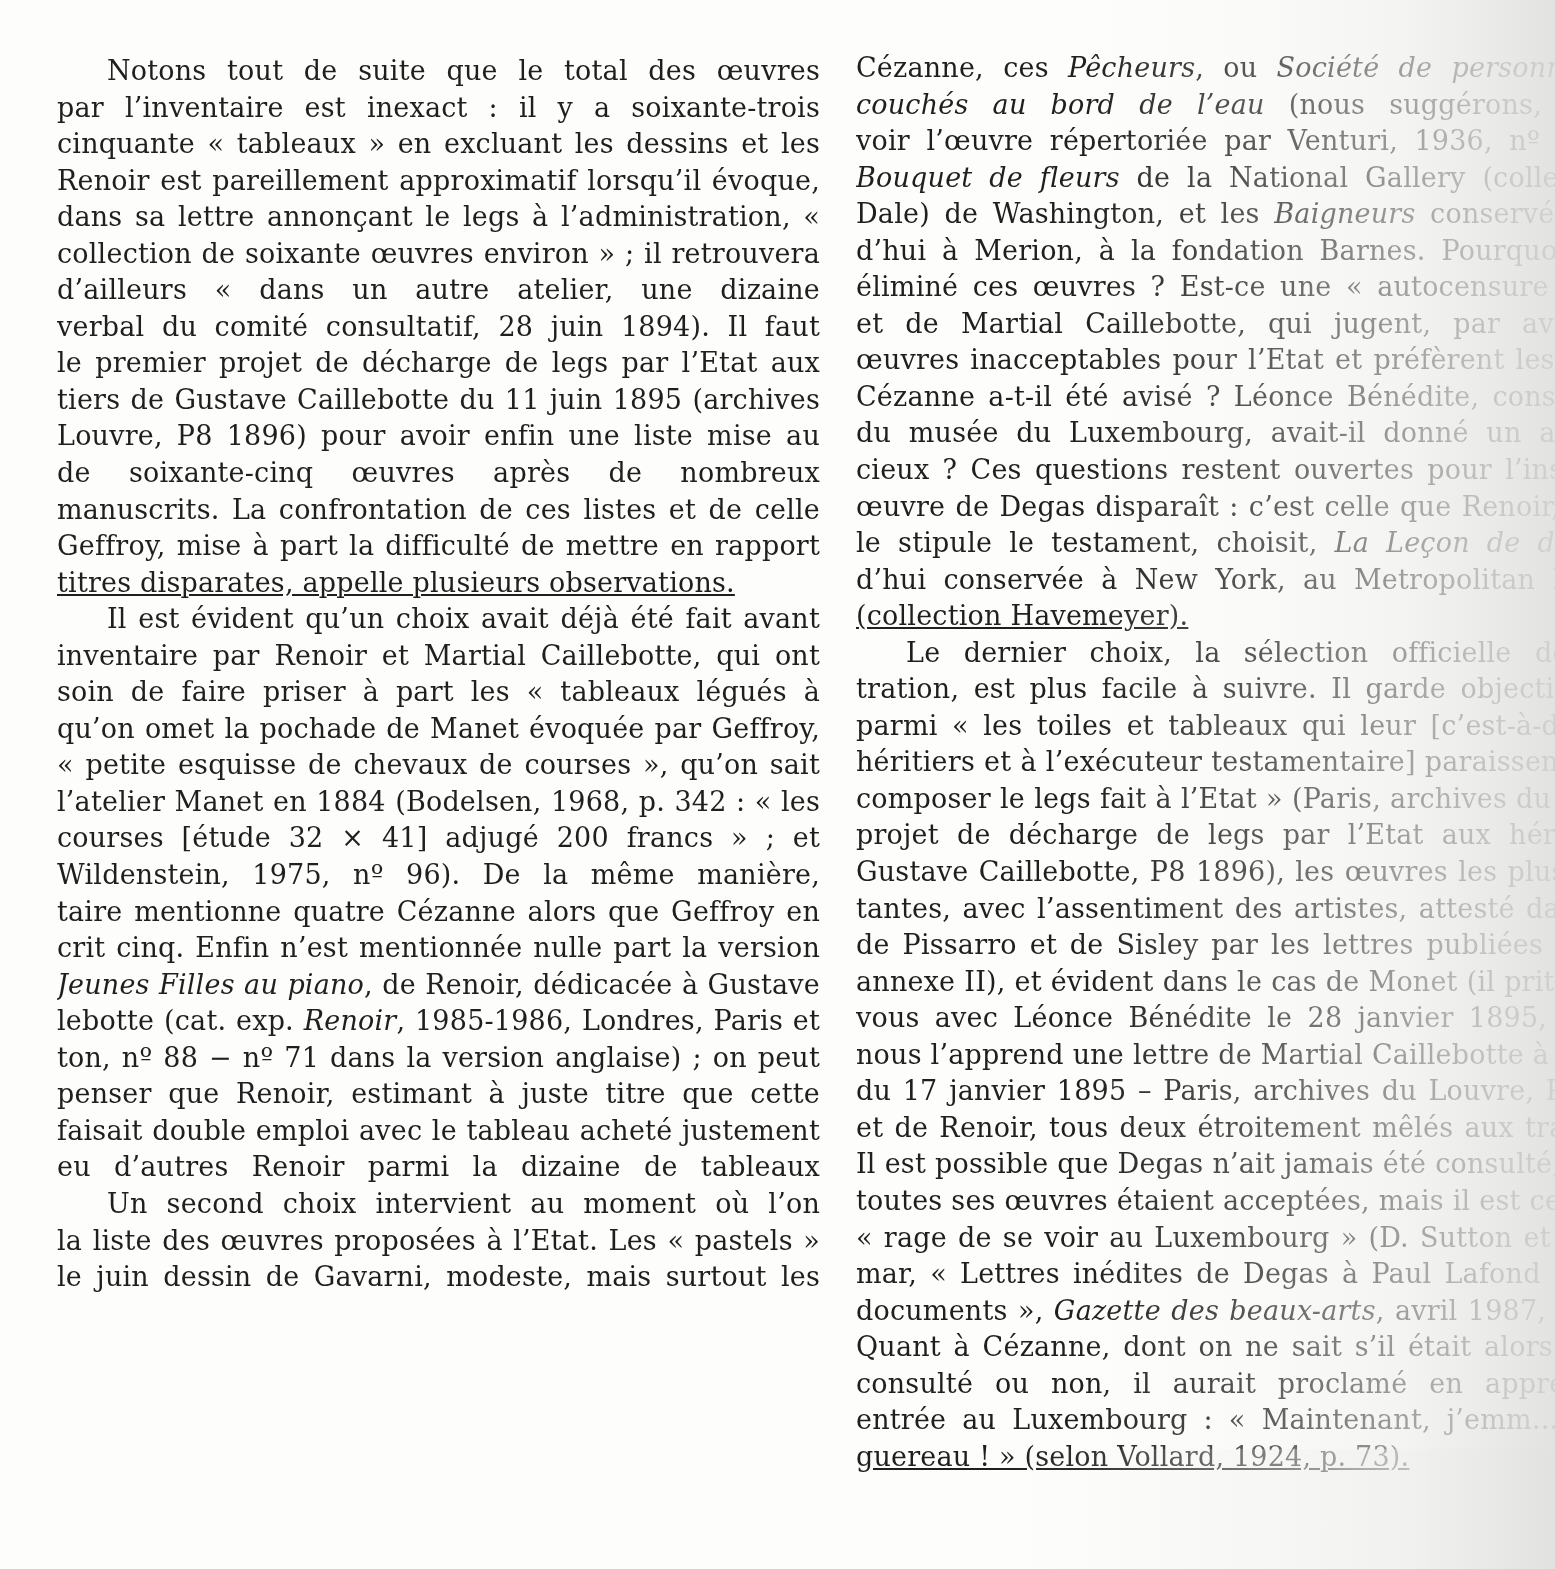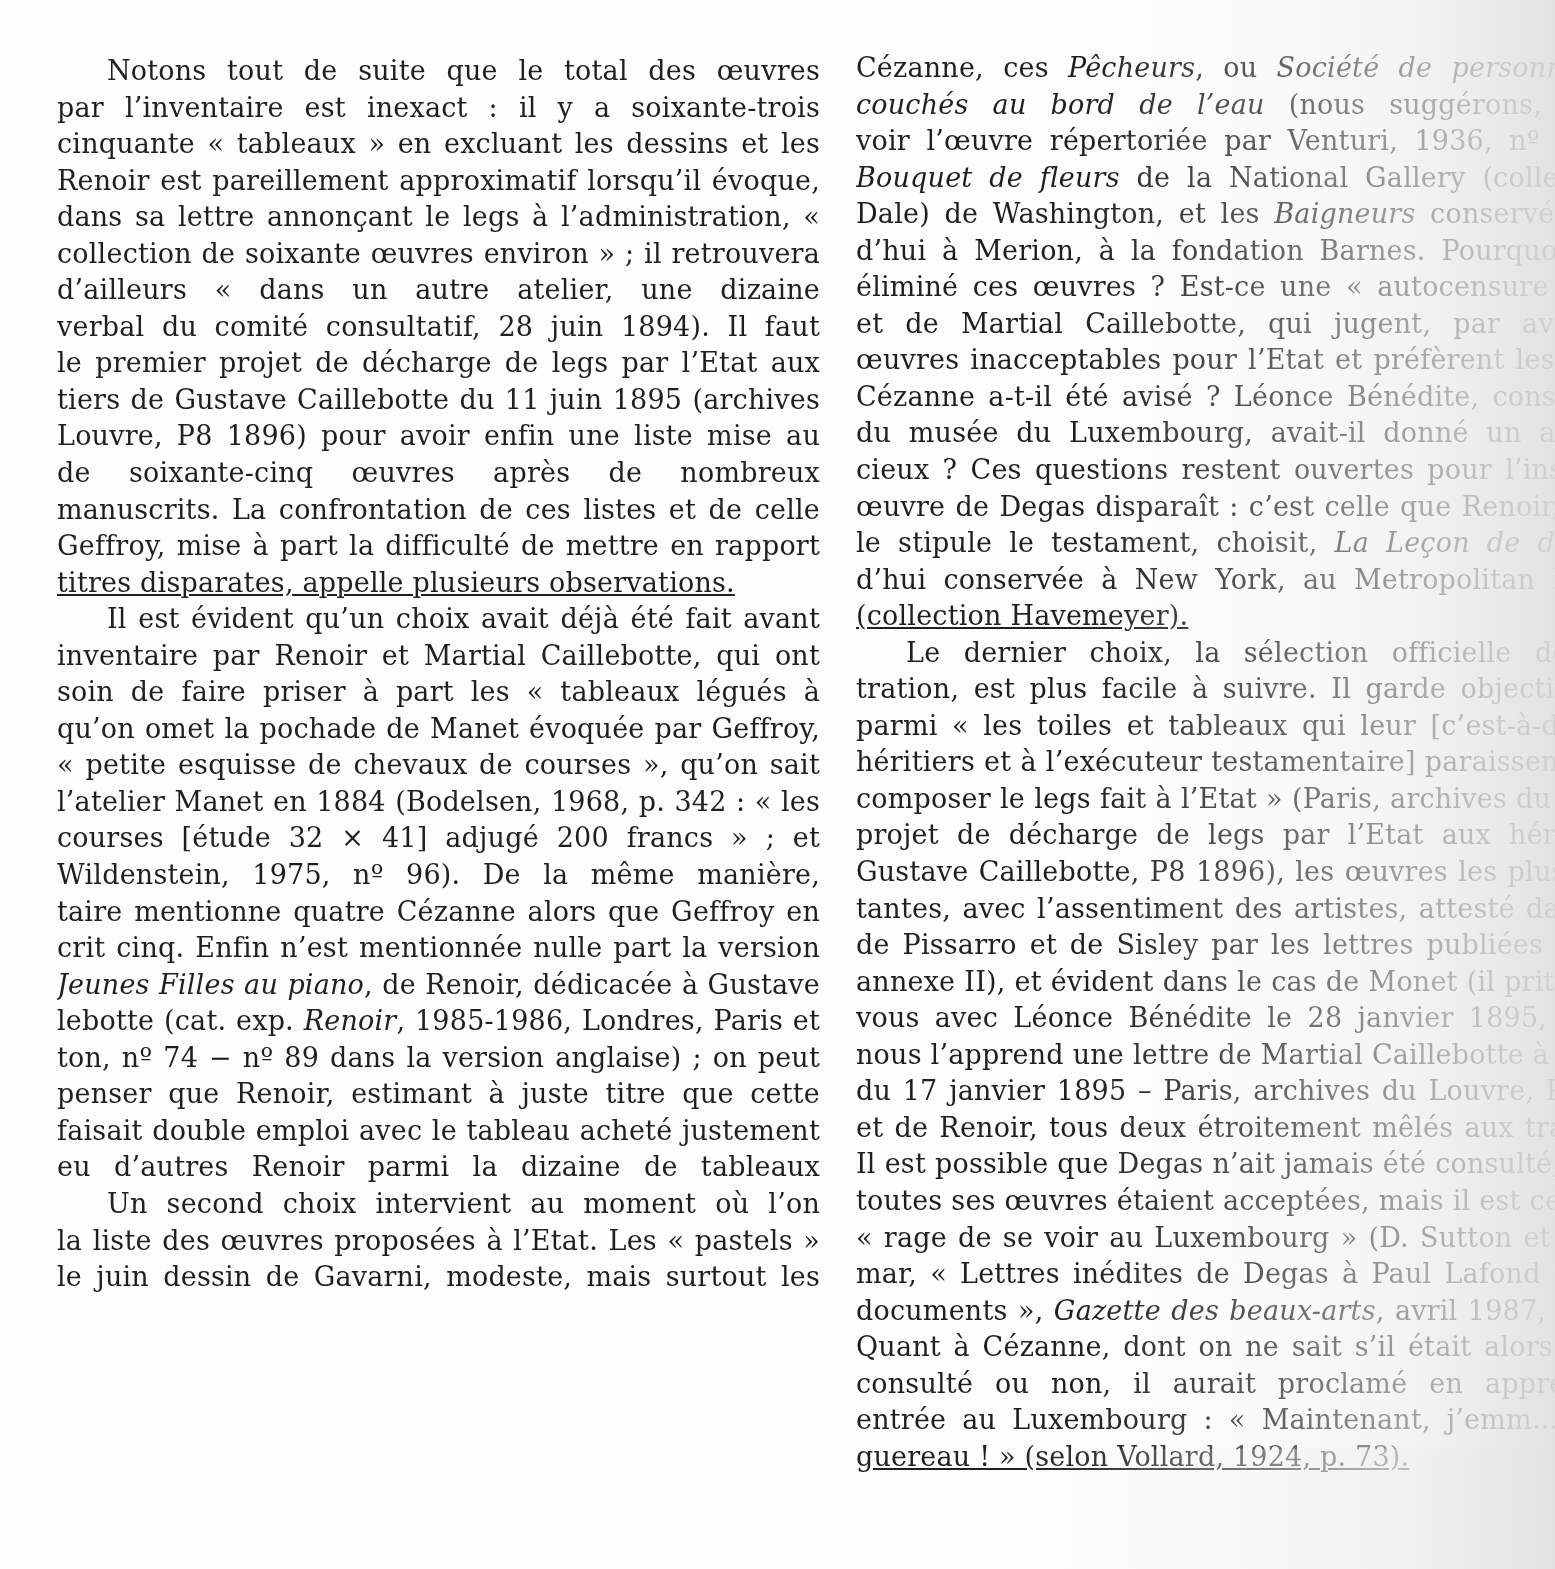--- a/index.html
+++ b/index.html
@@ -101,21 +101,21 @@
       <div class="line">soin de faire priser à part les « tableaux légués à l’Etat ».</div>
       <div class="line">qu’on omet la pochade de Manet évoquée par Geffroy,</div>
       <div class="line">« petite esquisse de chevaux de courses », qu’on sait par</div>
       <div class="line">l’atelier Manet en 1884 (Bodelsen, 1968, p. 342 : « les</div>
       <div class="line">courses [étude 32 × 41] adjugé 200 francs » ; et Rouart et</div>
       <div class="line">Wildenstein, 1975, nº 96). De la même manière, l’inven-</div>
       <div class="line">taire mentionne quatre Cézanne alors que Geffroy en dé-</div>
       <div class="line">crit cinq. Enfin n’est mentionnée nulle part la version des</div>
       <div class="line"><i>Jeunes Filles au piano</i>, de Renoir, dédicacée à Gustave Cail-</div>
       <div class="line">lebotte (cat. exp. <i>Renoir</i>, 1985-1986, Londres, Paris et Bos-</div>
-      <div class="line">ton, nº 74 − nº 89 dans la version anglaise) ; on peut</div>
+      <div class="line">ton, nº 88 − nº 71 dans la version anglaise) ; on peut</div>
       <div class="line">penser que Renoir, estimant à juste titre que cette toile</div>
       <div class="line">faisait double emploi avec le tableau acheté justement par</div>
       <div class="line">eu d’autres Renoir parmi la dizaine de tableaux retrouvés</div>
       <div class="line indent">Un second choix intervient au moment où l’on établit</div>
       <div class="line">la liste des œuvres proposées à l’Etat. Les « pastels » sont</div>
       <div class="line">le juin dessin de Gavarni, modeste, mais surtout les</div>
     </div>
   <div class="col col-right" id="col-right">
       <div class="line">Cézanne, ces <i>Pêcheurs</i>, ou <i>Société de personnages assis</i></div>
       <div class="line"><i>couchés au bord de l’eau</i> (nous suggérons, sans preuve, de</div>

